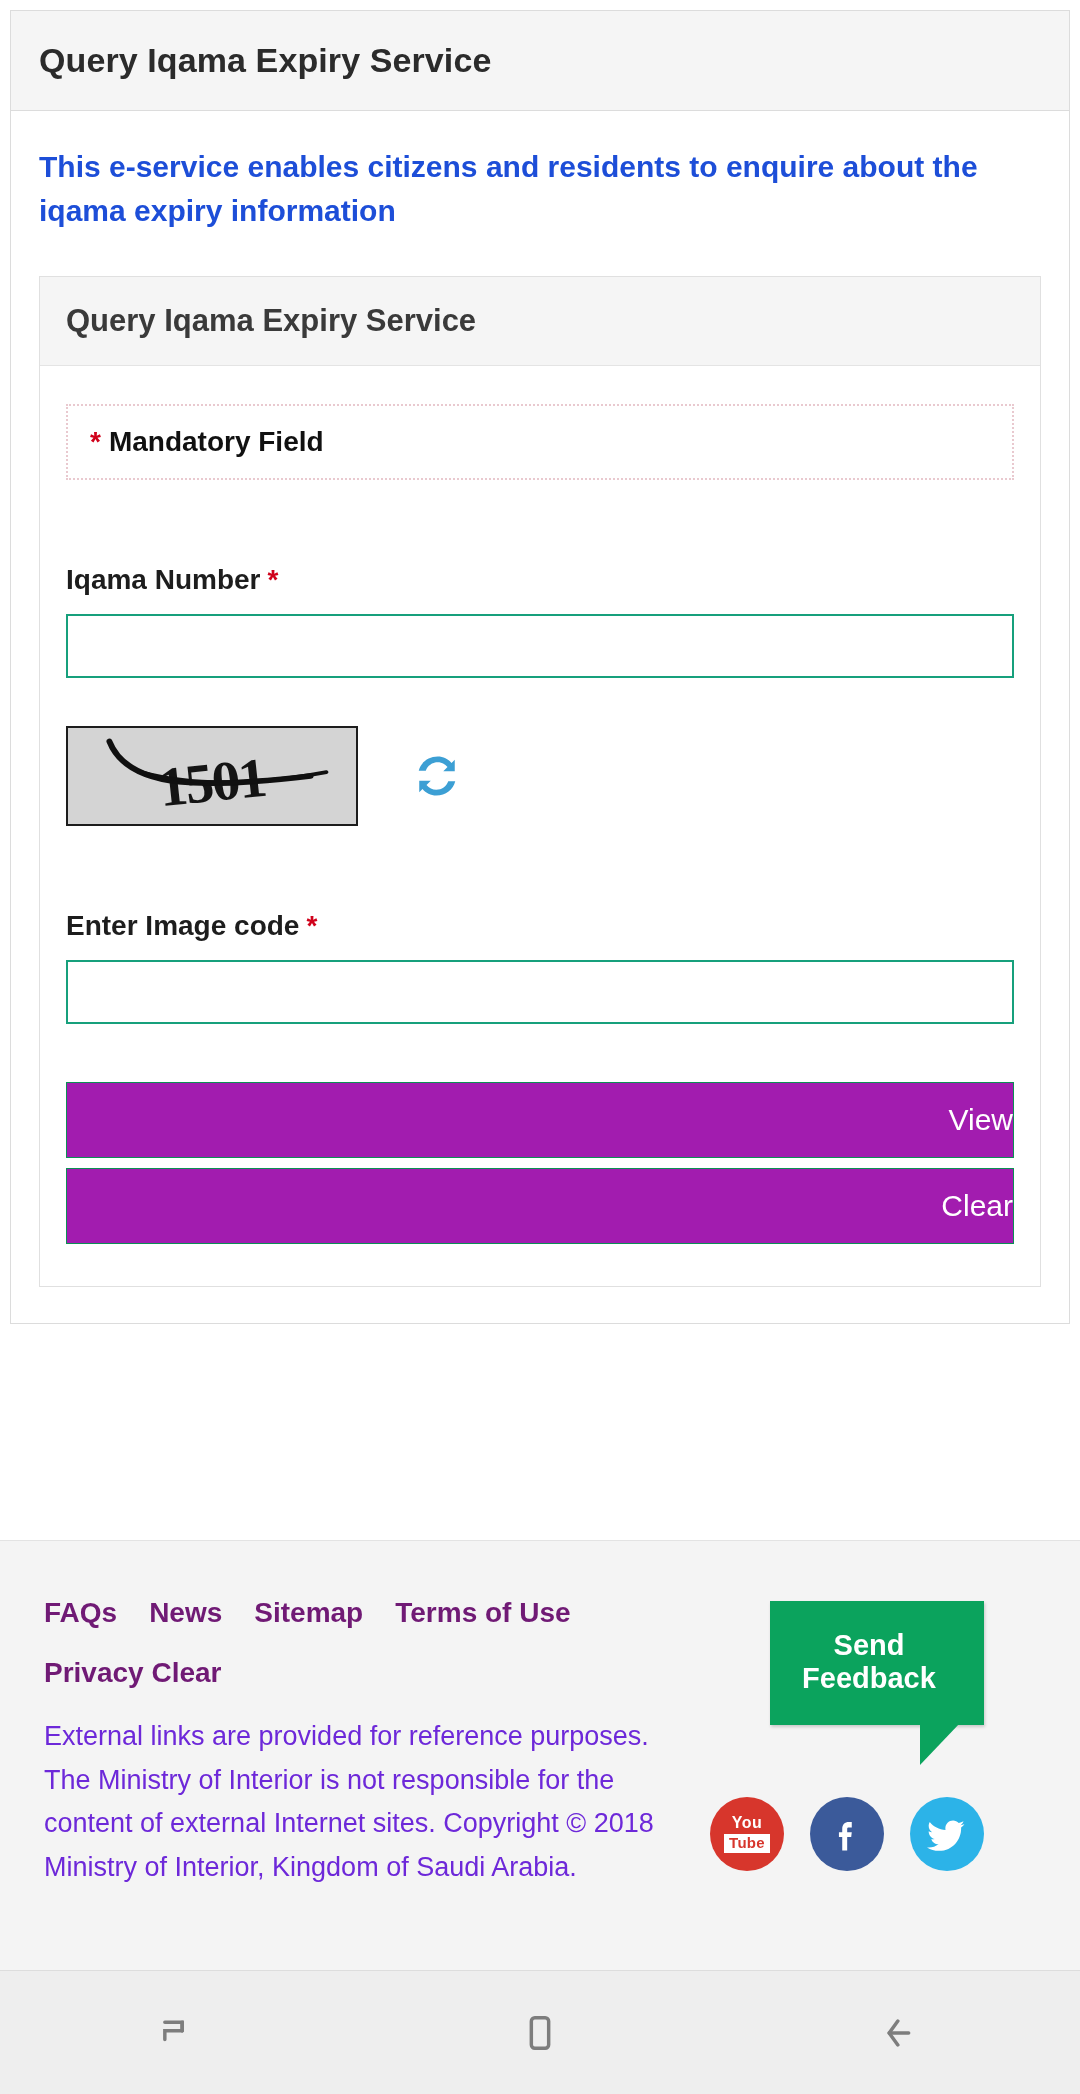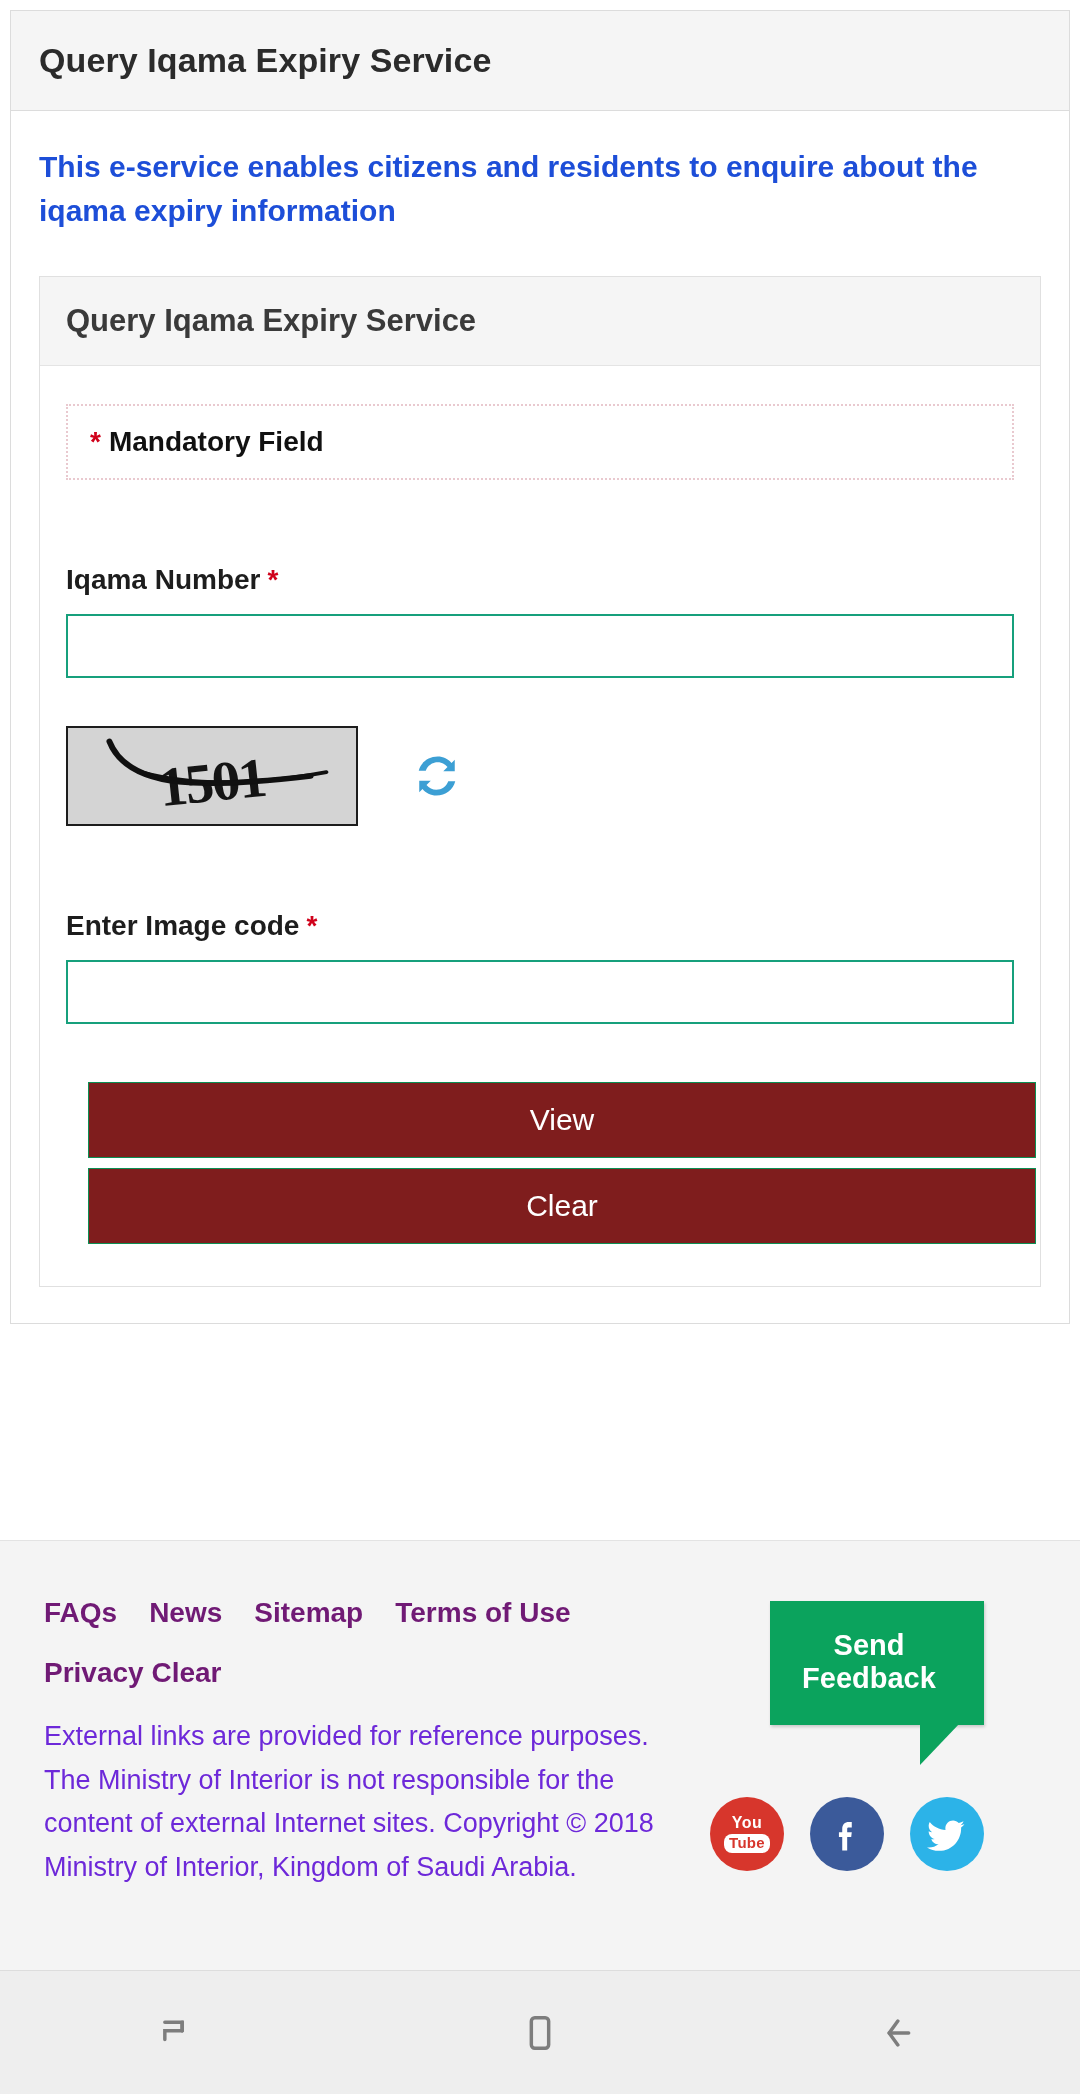--- a/index.html
+++ b/index.html
@@ -142,30 +142,29 @@
     padding: 0;
   }
   .refresh-btn svg { width: 60px; height: 60px; display: block; }
 
   
   .actions { margin-top: 58px; }
   .action-btn {
     display: block;
     width: 100%;
     height: 76px;
-    background: #7f1d1d;
+    background: #a21caf;
     border: 1px solid #0b8f54;
     color: #ffffff;
     font-size: 30px;
     font-family: "Liberation Sans", sans-serif;
     cursor: pointer;
     line-height: 74px;
-    text-align: center;
+    text-align: right;
     padding: 0;
-    margin-left: 22px;
   }
   .action-btn + .action-btn { margin-top: 10px; }
 
   
   .mid-spacer { flex: 1 1 auto; background: #ffffff; min-height: 10px; }
 
   
   .footer {
     background: #f4f4f4;
     border-top: 1px solid #e3e3e3;
@@ -249,21 +248,21 @@
   .yt { background: #d7362c; }
   .fb { background: #3b5a9a; }
   .tw { background: #2cb3e8; }
   .social-icon svg { display: block; }
 
   .yt-badge {
     background: #ffffff;
     color: #d7362c;
     font-size: 15px;
     font-weight: bold;
-    border-radius: 8px;
+    border-radius: 0;
     padding: 1px 5px 2px 5px;
     line-height: 1.05;
     letter-spacing: .3px;
   }
   .yt-wrap { display: flex; flex-direction: column; align-items: center; gap: 3px; }
   .yt-top { color: #ffffff; font-size: 16px; font-weight: bold; line-height: 1; letter-spacing: .5px; }
 
   
   .navbar {
     height: 124px;

